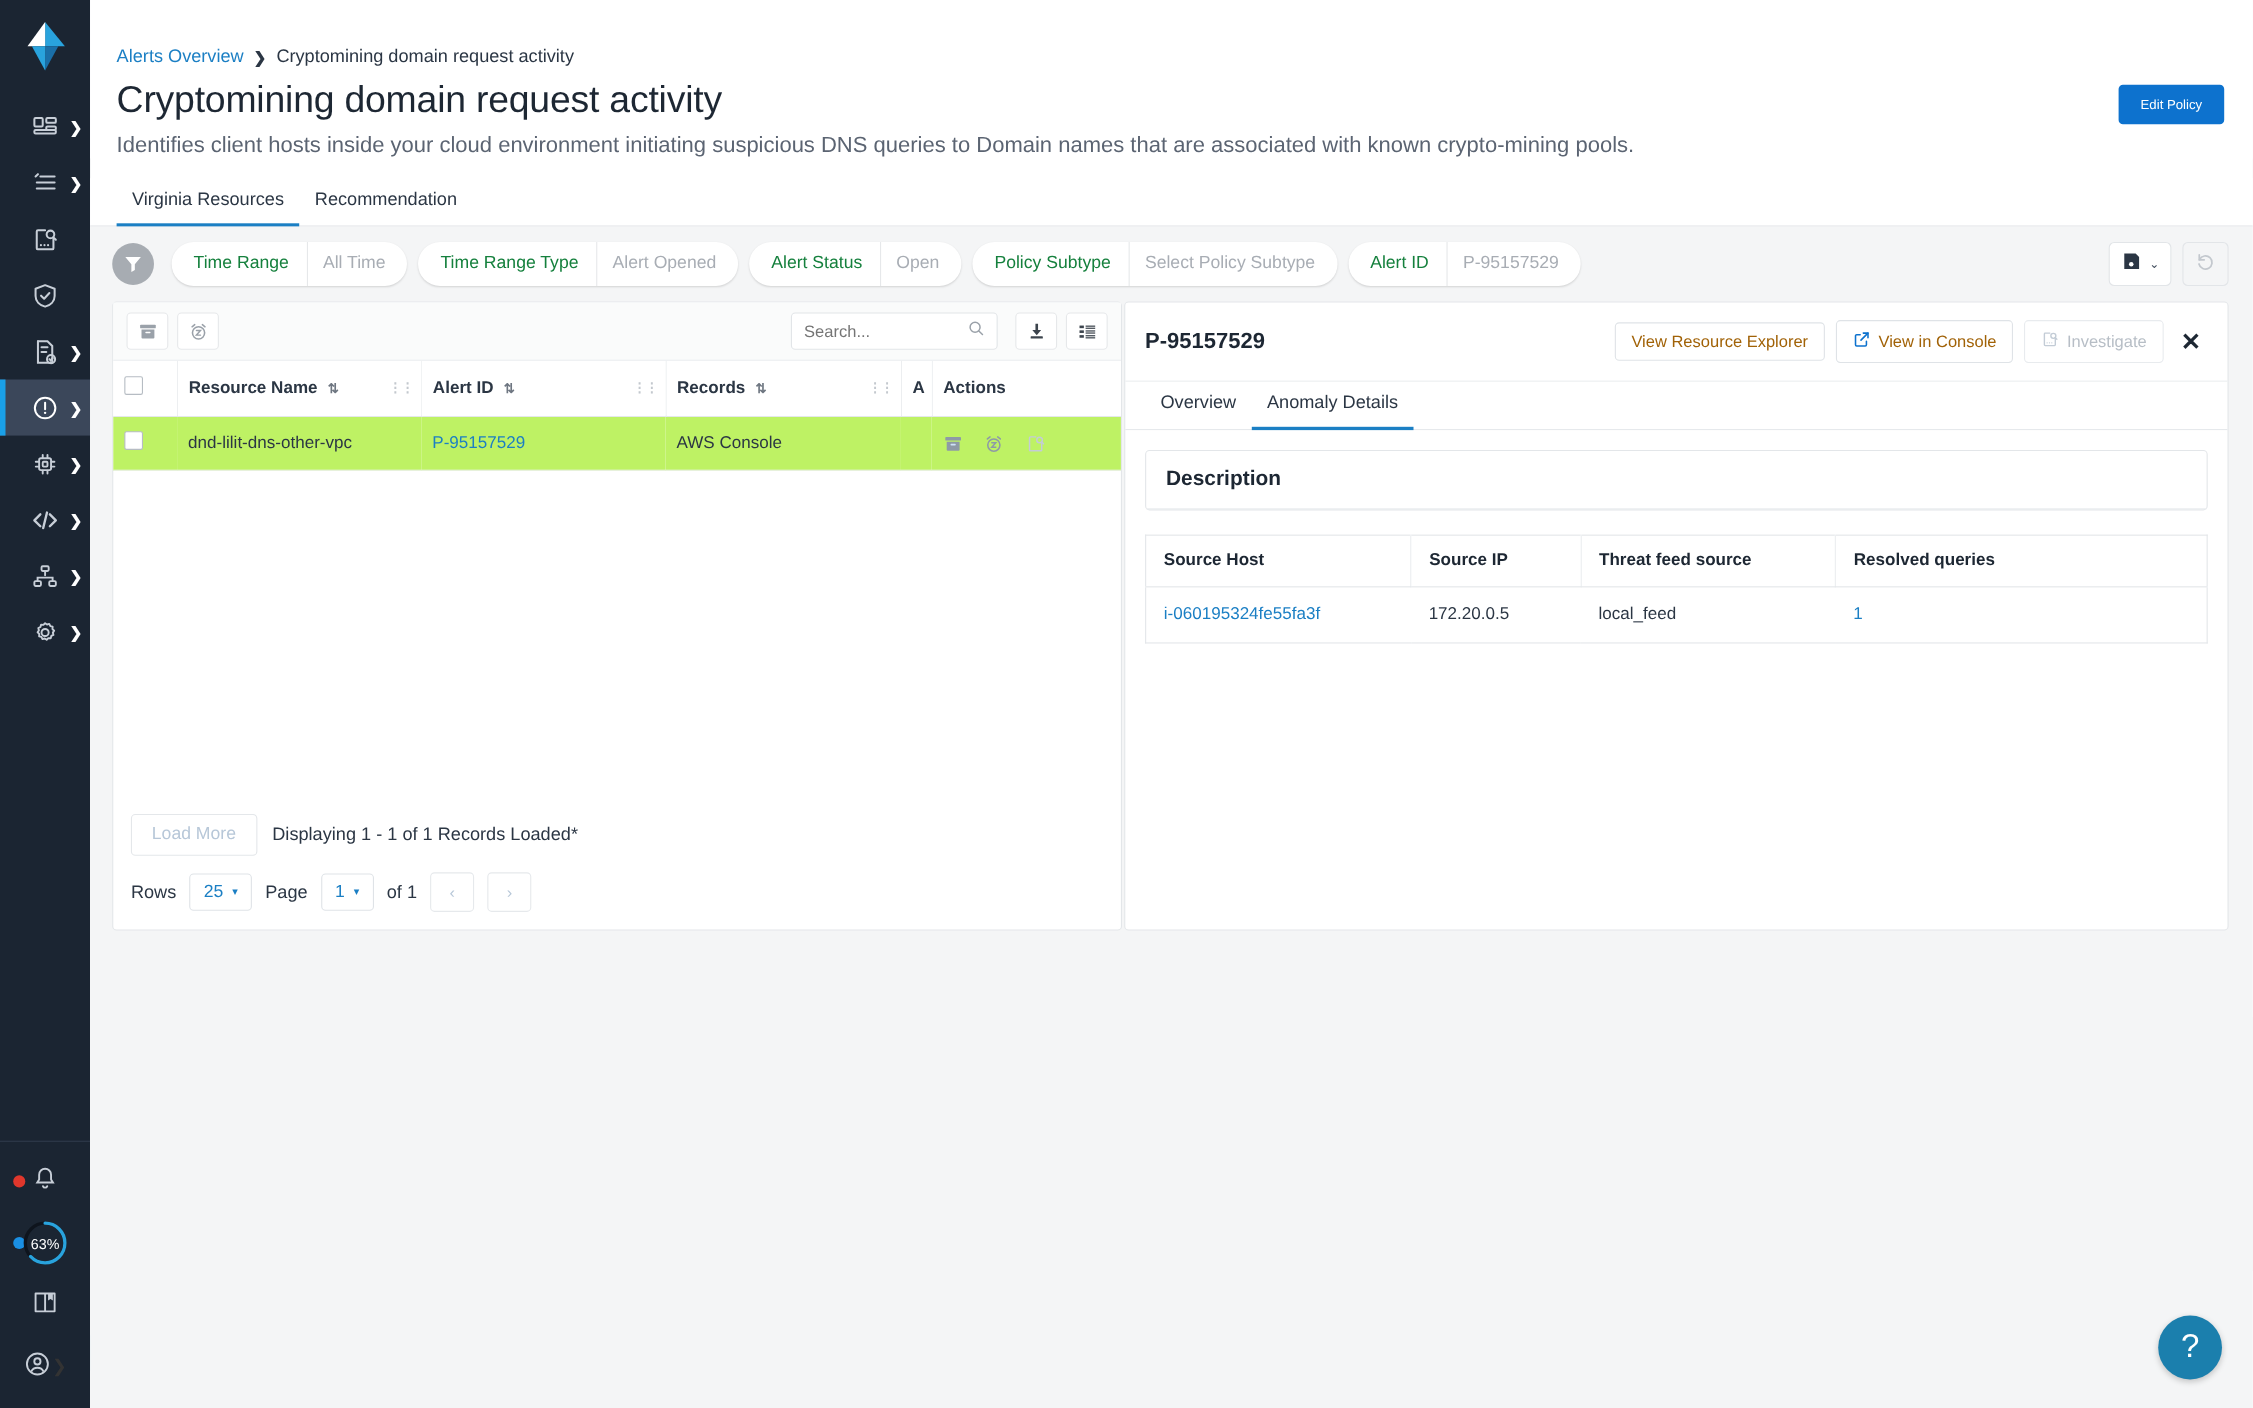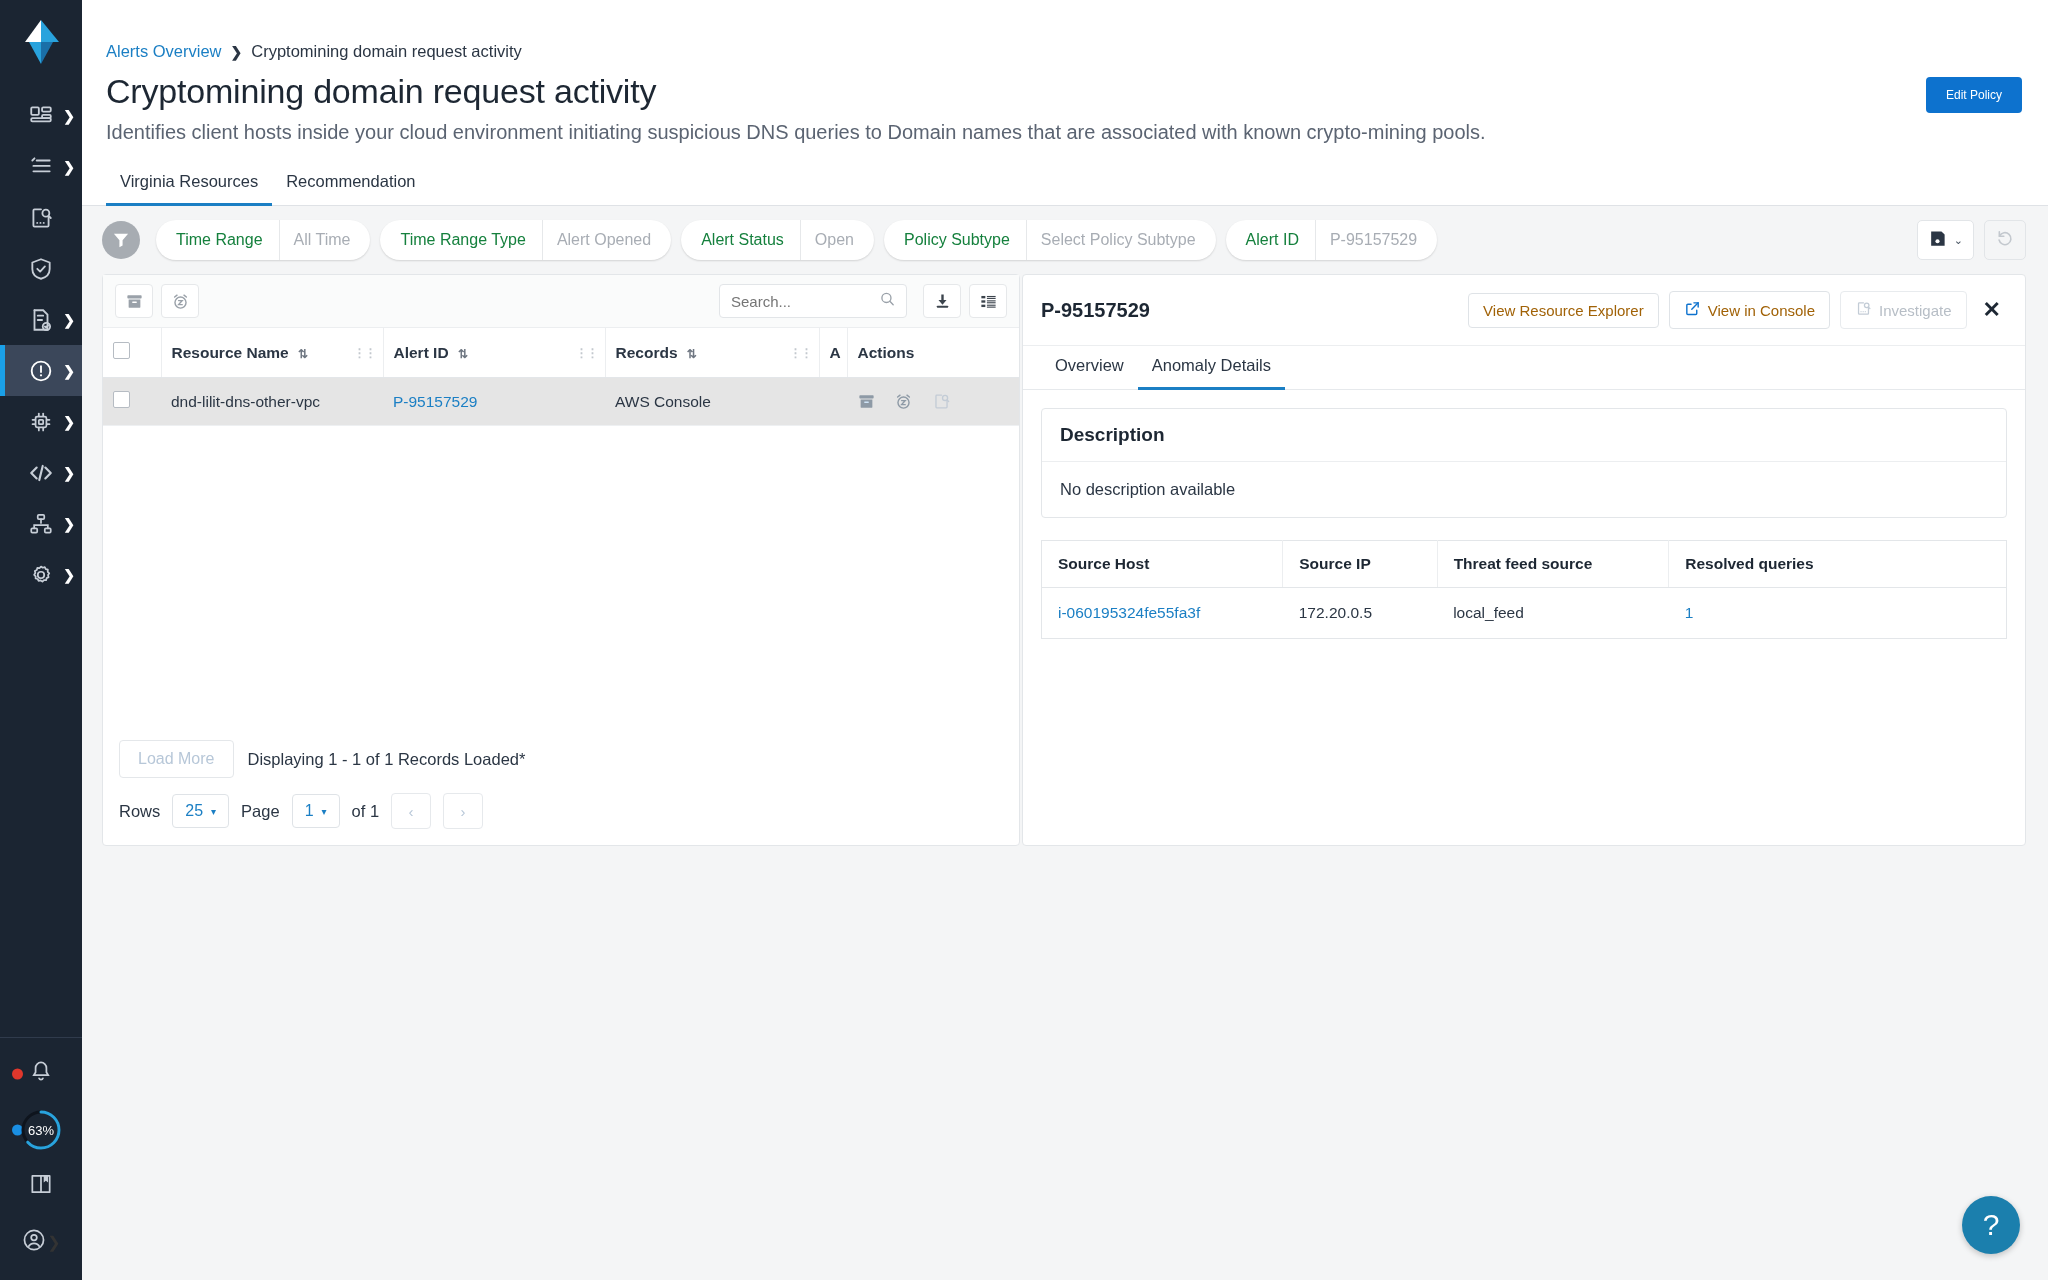--- a/index.html
+++ b/index.html
@@ -100,21 +100,21 @@
     border-bottom: 1px solid #eceef0; background: #fafbfb; }
   .tb-ico { width: 38px; height: 34px; border-radius: 4px; background: #fff; border: 1px solid #e6e8ea;
     display: flex; align-items: center; justify-content: center; cursor: pointer; }
 
   table.grid { width: 100%; border-collapse: collapse; table-layout: fixed; }
   table.grid th { text-align: left; font-size: 15.5px; font-weight: bold; color: #2b3644;
     padding: 14px 10px; border-bottom: 1px solid #e3e6e9; border-right: 1px solid #eceef0;
     position: relative; white-space: nowrap; background: #fff; }
   table.grid td { font-size: 15.5px; color: #2b3644; padding: 13px 10px;
     border-bottom: 1px solid #eef0f2; white-space: nowrap; }
-  tr.row-sel td { background: #e5e5e5; }
+  tr.row-sel td { background: #bef264; }
   th .sorter { color: #6e7681; font-size: 12px; margin-left: 5px; }
   th .grip { position: absolute; right: 7px; top: 50%; transform: translateY(-50%);
     color: #c3c8ce; font-size: 12px; letter-spacing: -1px; line-height: 7px; cursor: col-resize; }
   .cellbox { width: 17px; height: 17px; border: 1px solid #b6bcc3; border-radius: 2px;
     background: #fff; display: inline-block; cursor: pointer; }
   .link { color: #1b7fc4; cursor: pointer; }
   .act-ico { display: inline-flex; margin-right: 14px; cursor: pointer; vertical-align: middle; }
 
   .table-foot { margin-top: auto; padding: 14px 16px 16px 16px; }
   .foot-row1 { display: flex; align-items: center; gap: 14px; }
@@ -612,21 +612,20 @@
           </div>
 
           <div class="detail-tabs">
             <div class="dtab">Overview</div>
             <div class="dtab active">Anomaly Details</div>
           </div>
 
           <div class="detail-body">
             <div class="desc-card">
               <div class="desc-head">Description</div>
-              <div class="desc-body">No description available</div>
             </div>
 
             <table class="anom">
               <colgroup>
                   <col style="width:25%">
                   <col style="width:16%">
                   <col style="width:24%">
                   <col>
                 </colgroup>
               <thead>

